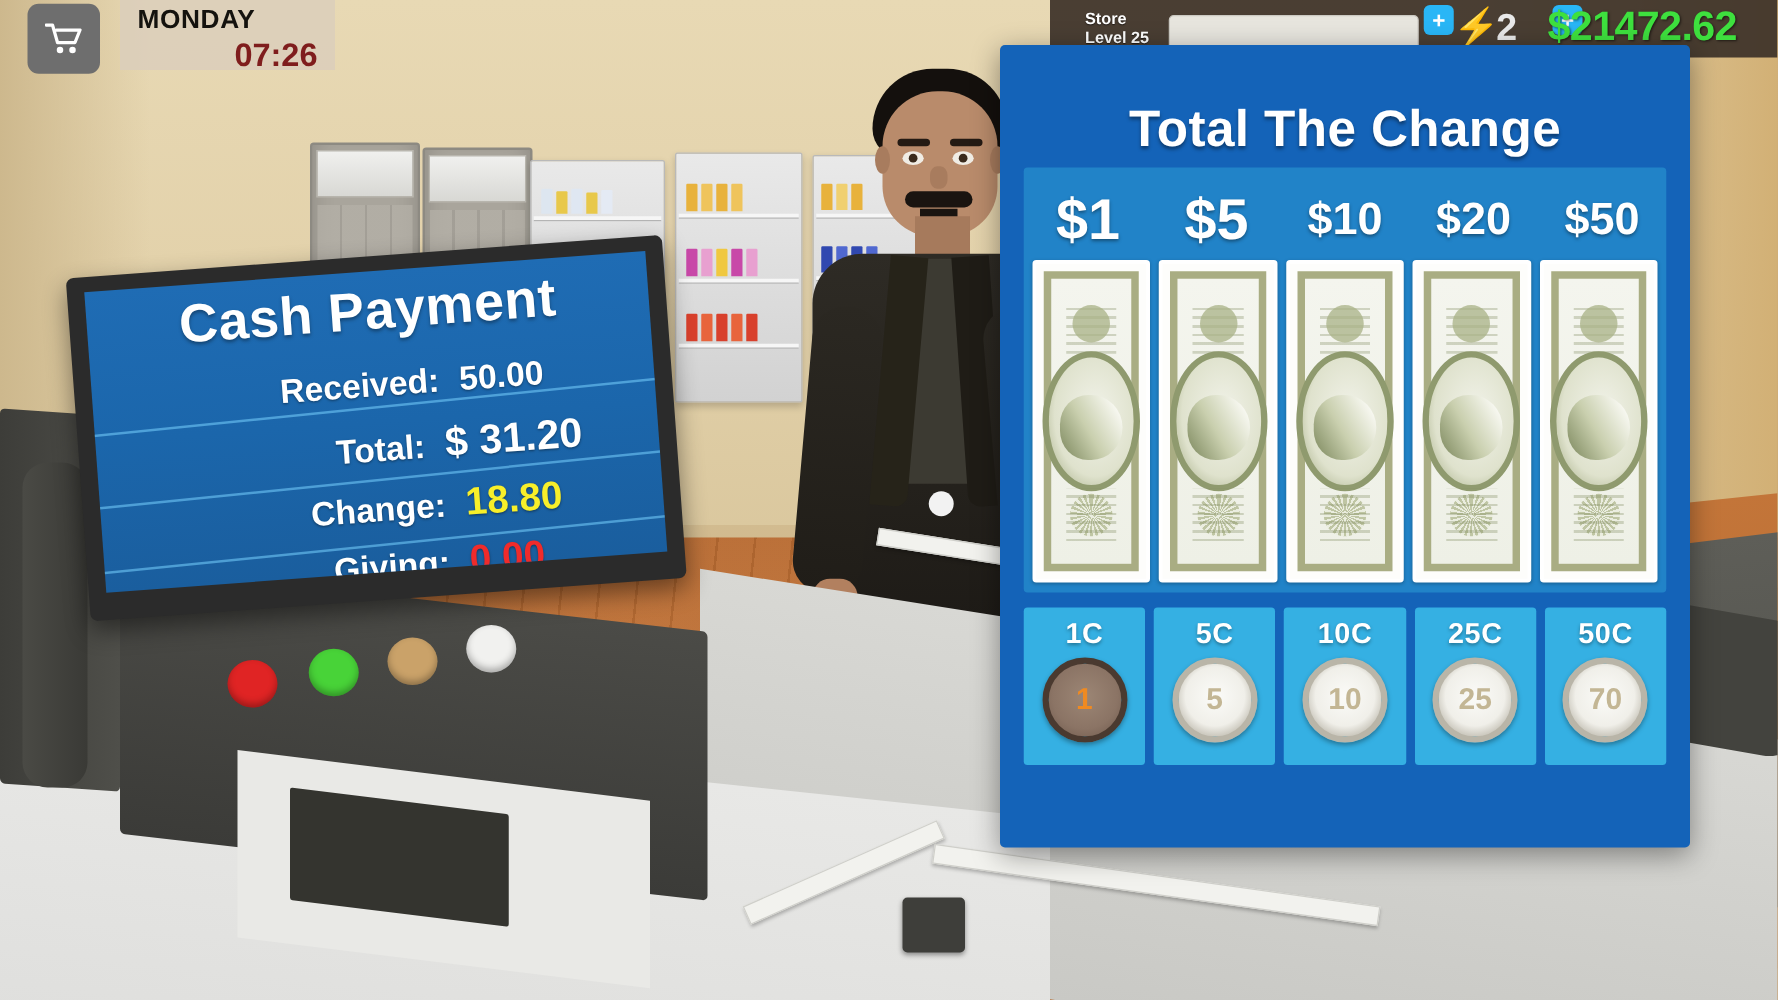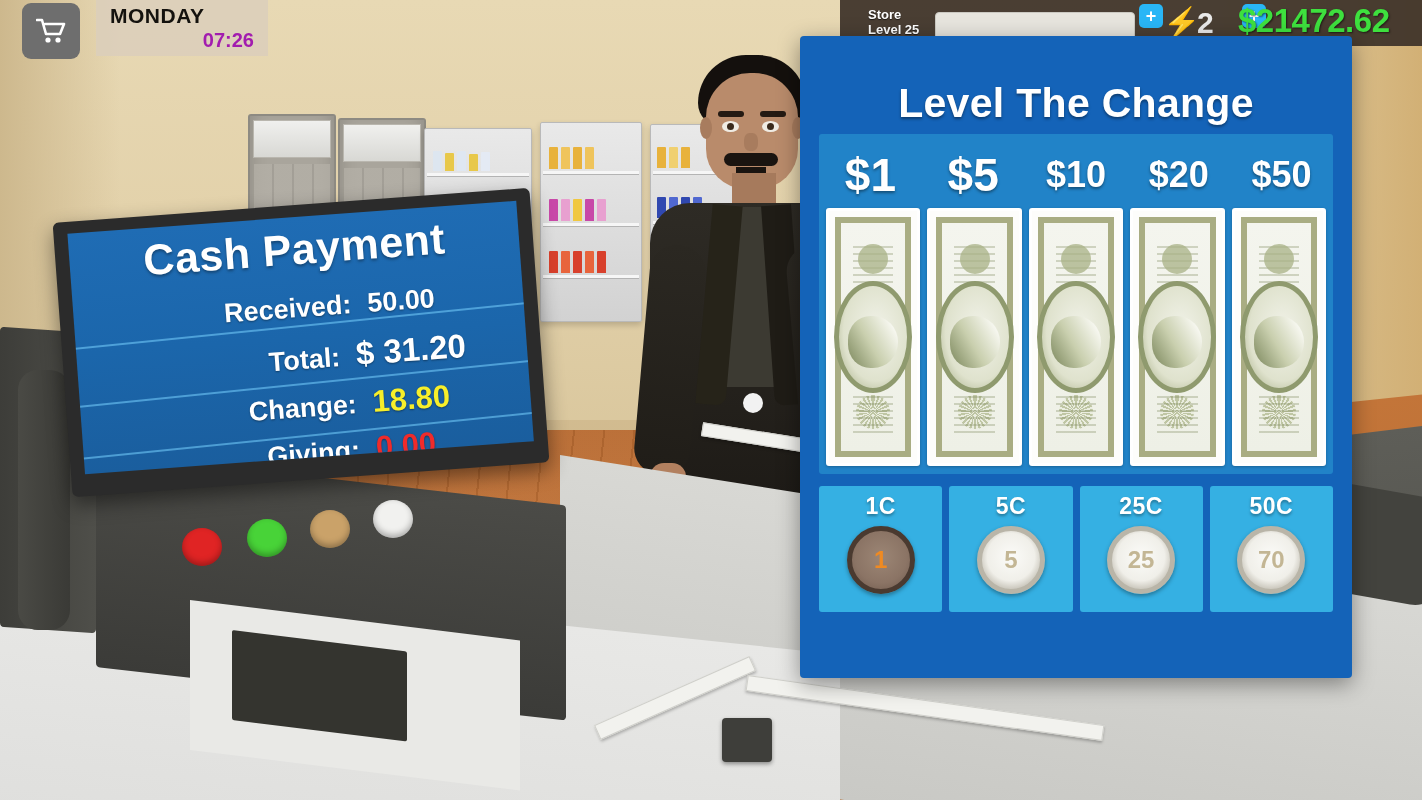--- a/index.html
+++ b/index.html
@@ -198,21 +198,21 @@
     display:flex; align-items:center; justify-content:center;
   }
   .hud-day {
     position: absolute; left: 96px; top: 0px; width: 172px; height: 56px;
     background: rgba(219,207,186,0.93);
   }
   .hud-day .d1 {
     position:absolute; left:14px; top:4px; font-size:21px; font-weight:bold; color:#14120e; letter-spacing:.5px;
   }
   .hud-day .d2 {
-    position:absolute; right:14px; top:29px; font-size:20px; font-weight:bold; color:#a21caf;
+    position:absolute; right:14px; top:29px; font-size:26px; font-weight:bold; color:#7f1d1d;
   }
   .hud-dark {
     position:absolute; left:840px; top:0; width:582px; height:46px;
     background: rgba(60,49,40,0.92);
   }
   .store-lab {
     position:absolute; left:868px; top:7px; font-size:13px; font-weight:bold; color:#fff; line-height:15px;
     text-shadow: 0 1px 1px rgba(0,0,0,.6);
   }
   .store-bar {
@@ -587,21 +587,21 @@
   <div class="hud-badge" style="left:1242px; top:4px;">
     <span>+</span>
   </div>
   <div class="hud-bolt">⚡</div>
   <div class="hud-num2">2</div>
   <div class="hud-money">
     <span class="sym">$</span><span>21472.62</span>
   </div>
 
   <div class="dialog">
-    <div class="dlg-title">Level The Change</div>
+    <div class="dlg-title">Total The Change</div>
 
     <div class="bills-panel">
       <div class="bill-heads">
         <div class="bill-head lg">$1</div>
         <div class="bill-head lg">$5</div>
         <div class="bill-head sm">$10</div>
         <div class="bill-head sm">$20</div>
         <div class="bill-head sm">$50</div>
       </div>
 
@@ -662,20 +662,24 @@
     <div class="coins-panel">
       <div class="coin-cell">
         <div class="coin-lab">1C</div>
         <div class="coin-disc bronze">1</div>
       </div>
       <div class="coin-cell">
         <div class="coin-lab">5C</div>
         <div class="coin-disc silver">5</div>
       </div>
       <div class="coin-cell">
+        <div class="coin-lab">10C</div>
+        <div class="coin-disc silver">10</div>
+      </div>
+      <div class="coin-cell">
         <div class="coin-lab">25C</div>
         <div class="coin-disc silver">25</div>
       </div>
       <div class="coin-cell">
         <div class="coin-lab">50C</div>
         <div class="coin-disc silver">70</div>
       </div>
     </div>
 
     <div class="dlg-buttons">

